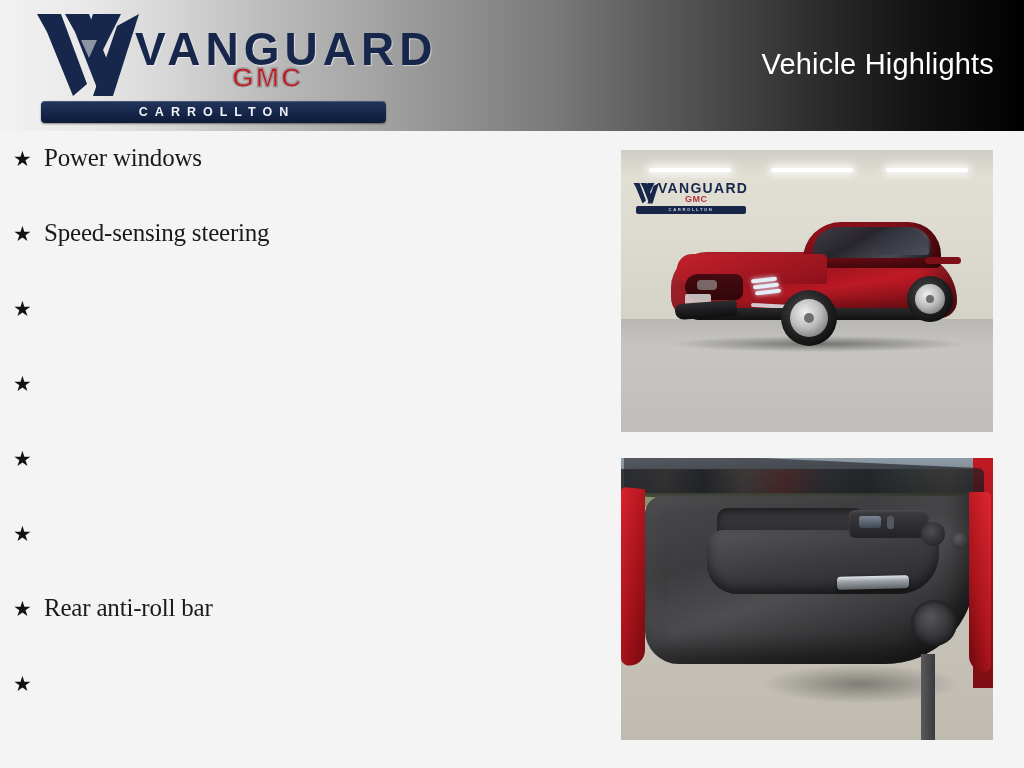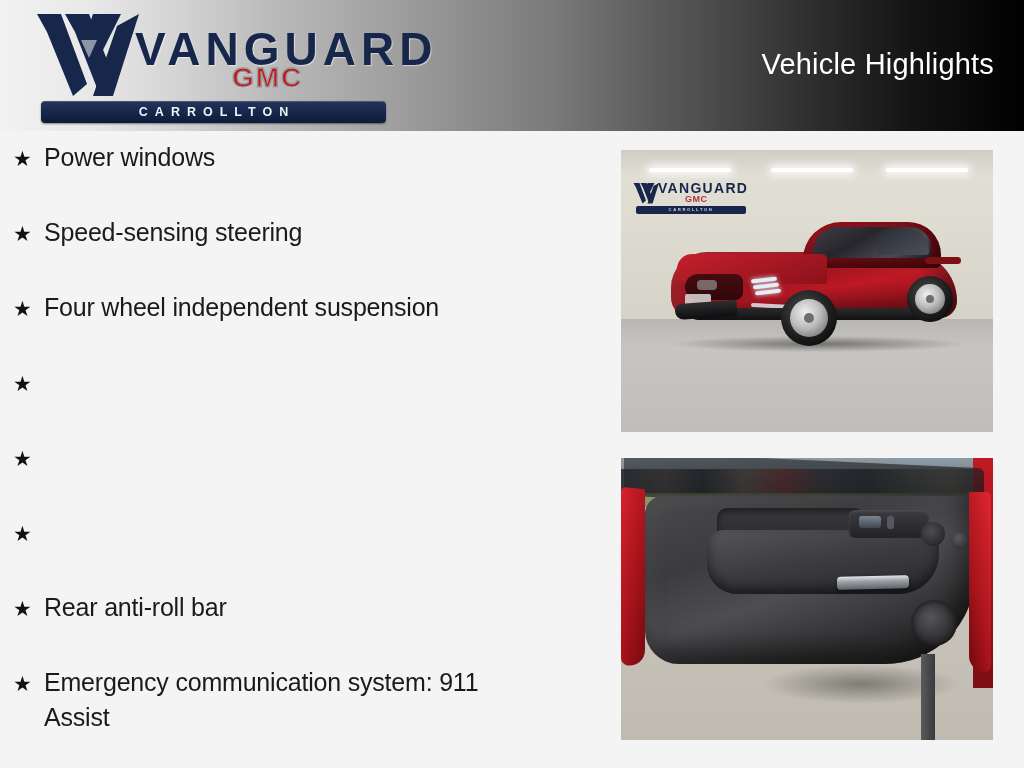--- a/index.html
+++ b/index.html
@@ -63,21 +63,21 @@
     height:75px;
     padding-left:13px;
   }
   .feature-row.tall{height:auto;}
   .bullet-star{
     flex:0 0 auto;
     font-size:21px;line-height:38px;color:#111;
     width:31px;
   }
   .feature-text{
-    font-family:Liberation Sans, sans-serif;
+    font-family:Liberation Serif, serif;
     font-stretch:condensed;
     font-size:25px;line-height:35px;color:#1a1a1a;
     max-width:500px;
     letter-spacing:-0.2px;
   }
 
   
   .photo{
     position:absolute;left:621px;width:372px;height:282px;
     overflow:hidden;background:#cfcfcf;
@@ -251,21 +251,20 @@
     <span class="feature-text">Power windows</span>
   </div>
 
   <div class="feature-row">
     <span class="bullet-star">★</span>
     <span class="feature-text">Speed-sensing steering</span>
   </div>
 
   <div class="feature-row">
     <span class="bullet-star">★</span>
-    <span class="feature-text">Four wheel independent suspension</span>
   </div>
 
   <div class="feature-row">
     <span class="bullet-star">★</span>
   </div>
 
   <div class="feature-row">
     <span class="bullet-star">★</span>
   </div>
 
@@ -273,21 +272,20 @@
     <span class="bullet-star">★</span>
   </div>
 
   <div class="feature-row">
     <span class="bullet-star">★</span>
     <span class="feature-text">Rear anti-roll bar</span>
   </div>
 
   <div class="feature-row tall">
     <span class="bullet-star">★</span>
-    <span class="feature-text">Emergency communication system: 911 Assist</span>
   </div>
 
 </div>
 
 <div class="photo" id="photo-exterior">
   <div class="show-wall"></div>
   <div class="show-ceiling"></div>
   <div class="light l1"></div>
   <div class="light l2"></div>
   <div class="light l3"></div>

